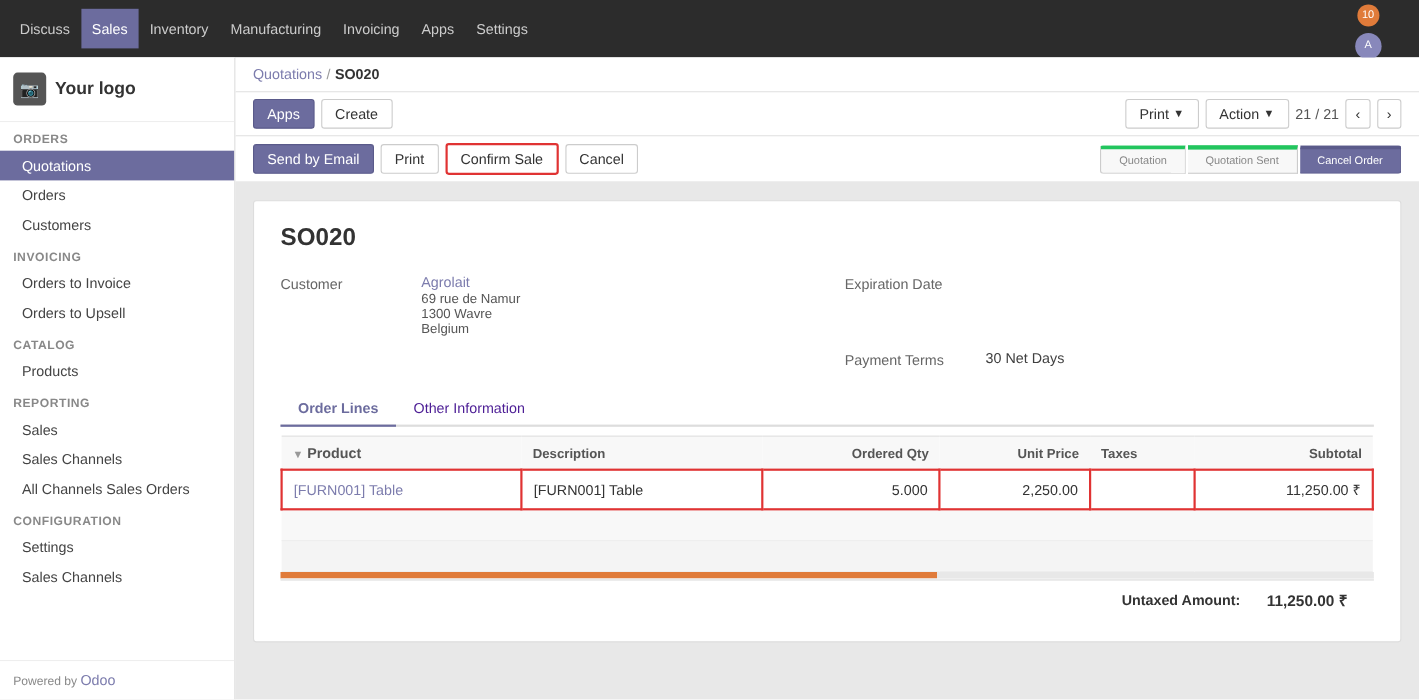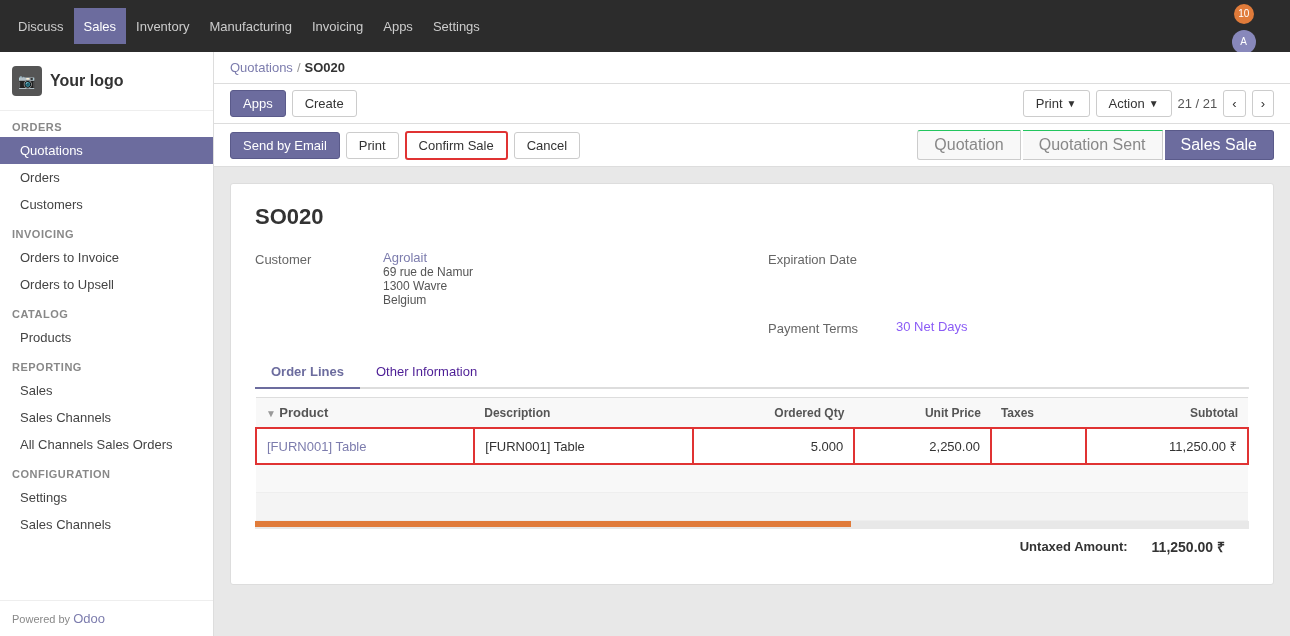--- a/index.html
+++ b/index.html
@@ -186,26 +186,26 @@
       gap: 6px;
     }
     .status-steps {
       margin-left: auto;
       display: flex;
       align-items: center;
       gap: 2px;
     }
     .status-step {
       padding: 5px 16px;
-      border-top: 1px solid #22c55e;
+      border-top: 4px solid #22c55e;
       border-bottom: 1px solid #ccc;
       border-right: 1px solid #ccc;
       background: #f8f8f8;
       color: #888;
-      font-size: 16px;
+      font-size: 10px;
       cursor: pointer;
     }
     .status-step:first-child { border-left: 1px solid #ccc; border-radius: 3px 0 0 3px; }
     .status-step:last-child { border-radius: 0 3px 3px 0; }
     .status-step.active { background: #6c6c9e; color: #fff; border-color: #5a5a8a; }
 
     
     .page-content {
       flex: 1;
       overflow-y: auto;
@@ -394,21 +394,21 @@
     </div>
 
     <div class="action-bar">
       <button class="btn btn-primary">Send by Email</button>
       <button class="btn">Print</button>
       <button class="btn btn-highlight">Confirm Sale</button>
       <button class="btn">Cancel</button>
       <div class="status-steps">
         <div class="status-step">Quotation</div>
         <div class="status-step">Quotation Sent</div>
-        <div class="status-step active">Sales Sale</div>
+        <div class="status-step active">Cancel Order</div>
       </div>
     </div>
 
     <div class="page-content">
       <div class="form-card">
         <div class="doc-title">SO020</div>
 
         <div class="fields-grid">
           <div class="field-row">
             <span class="field-label">Customer</span>
@@ -419,21 +419,21 @@
               <span class="address-line">Belgium</span>
             </div>
           </div>
           <div class="field-row">
             <span class="field-label">Expiration Date</span>
             <span class="field-value"></span>
           </div>
           <div></div>
           <div class="field-row">
             <span class="field-label">Payment Terms</span>
-            <span class="field-value" style="color:#8b5cf6;">30 Net Days</span>
+            <span class="field-value" style="color:#404040;">30 Net Days</span>
           </div>
         </div>
 
         <div class="tabs">
           <div class="tab active">Order Lines</div>
           <div class="tab">Other Information</div>
         </div>
 
         <table class="order-table">
           <thead>

